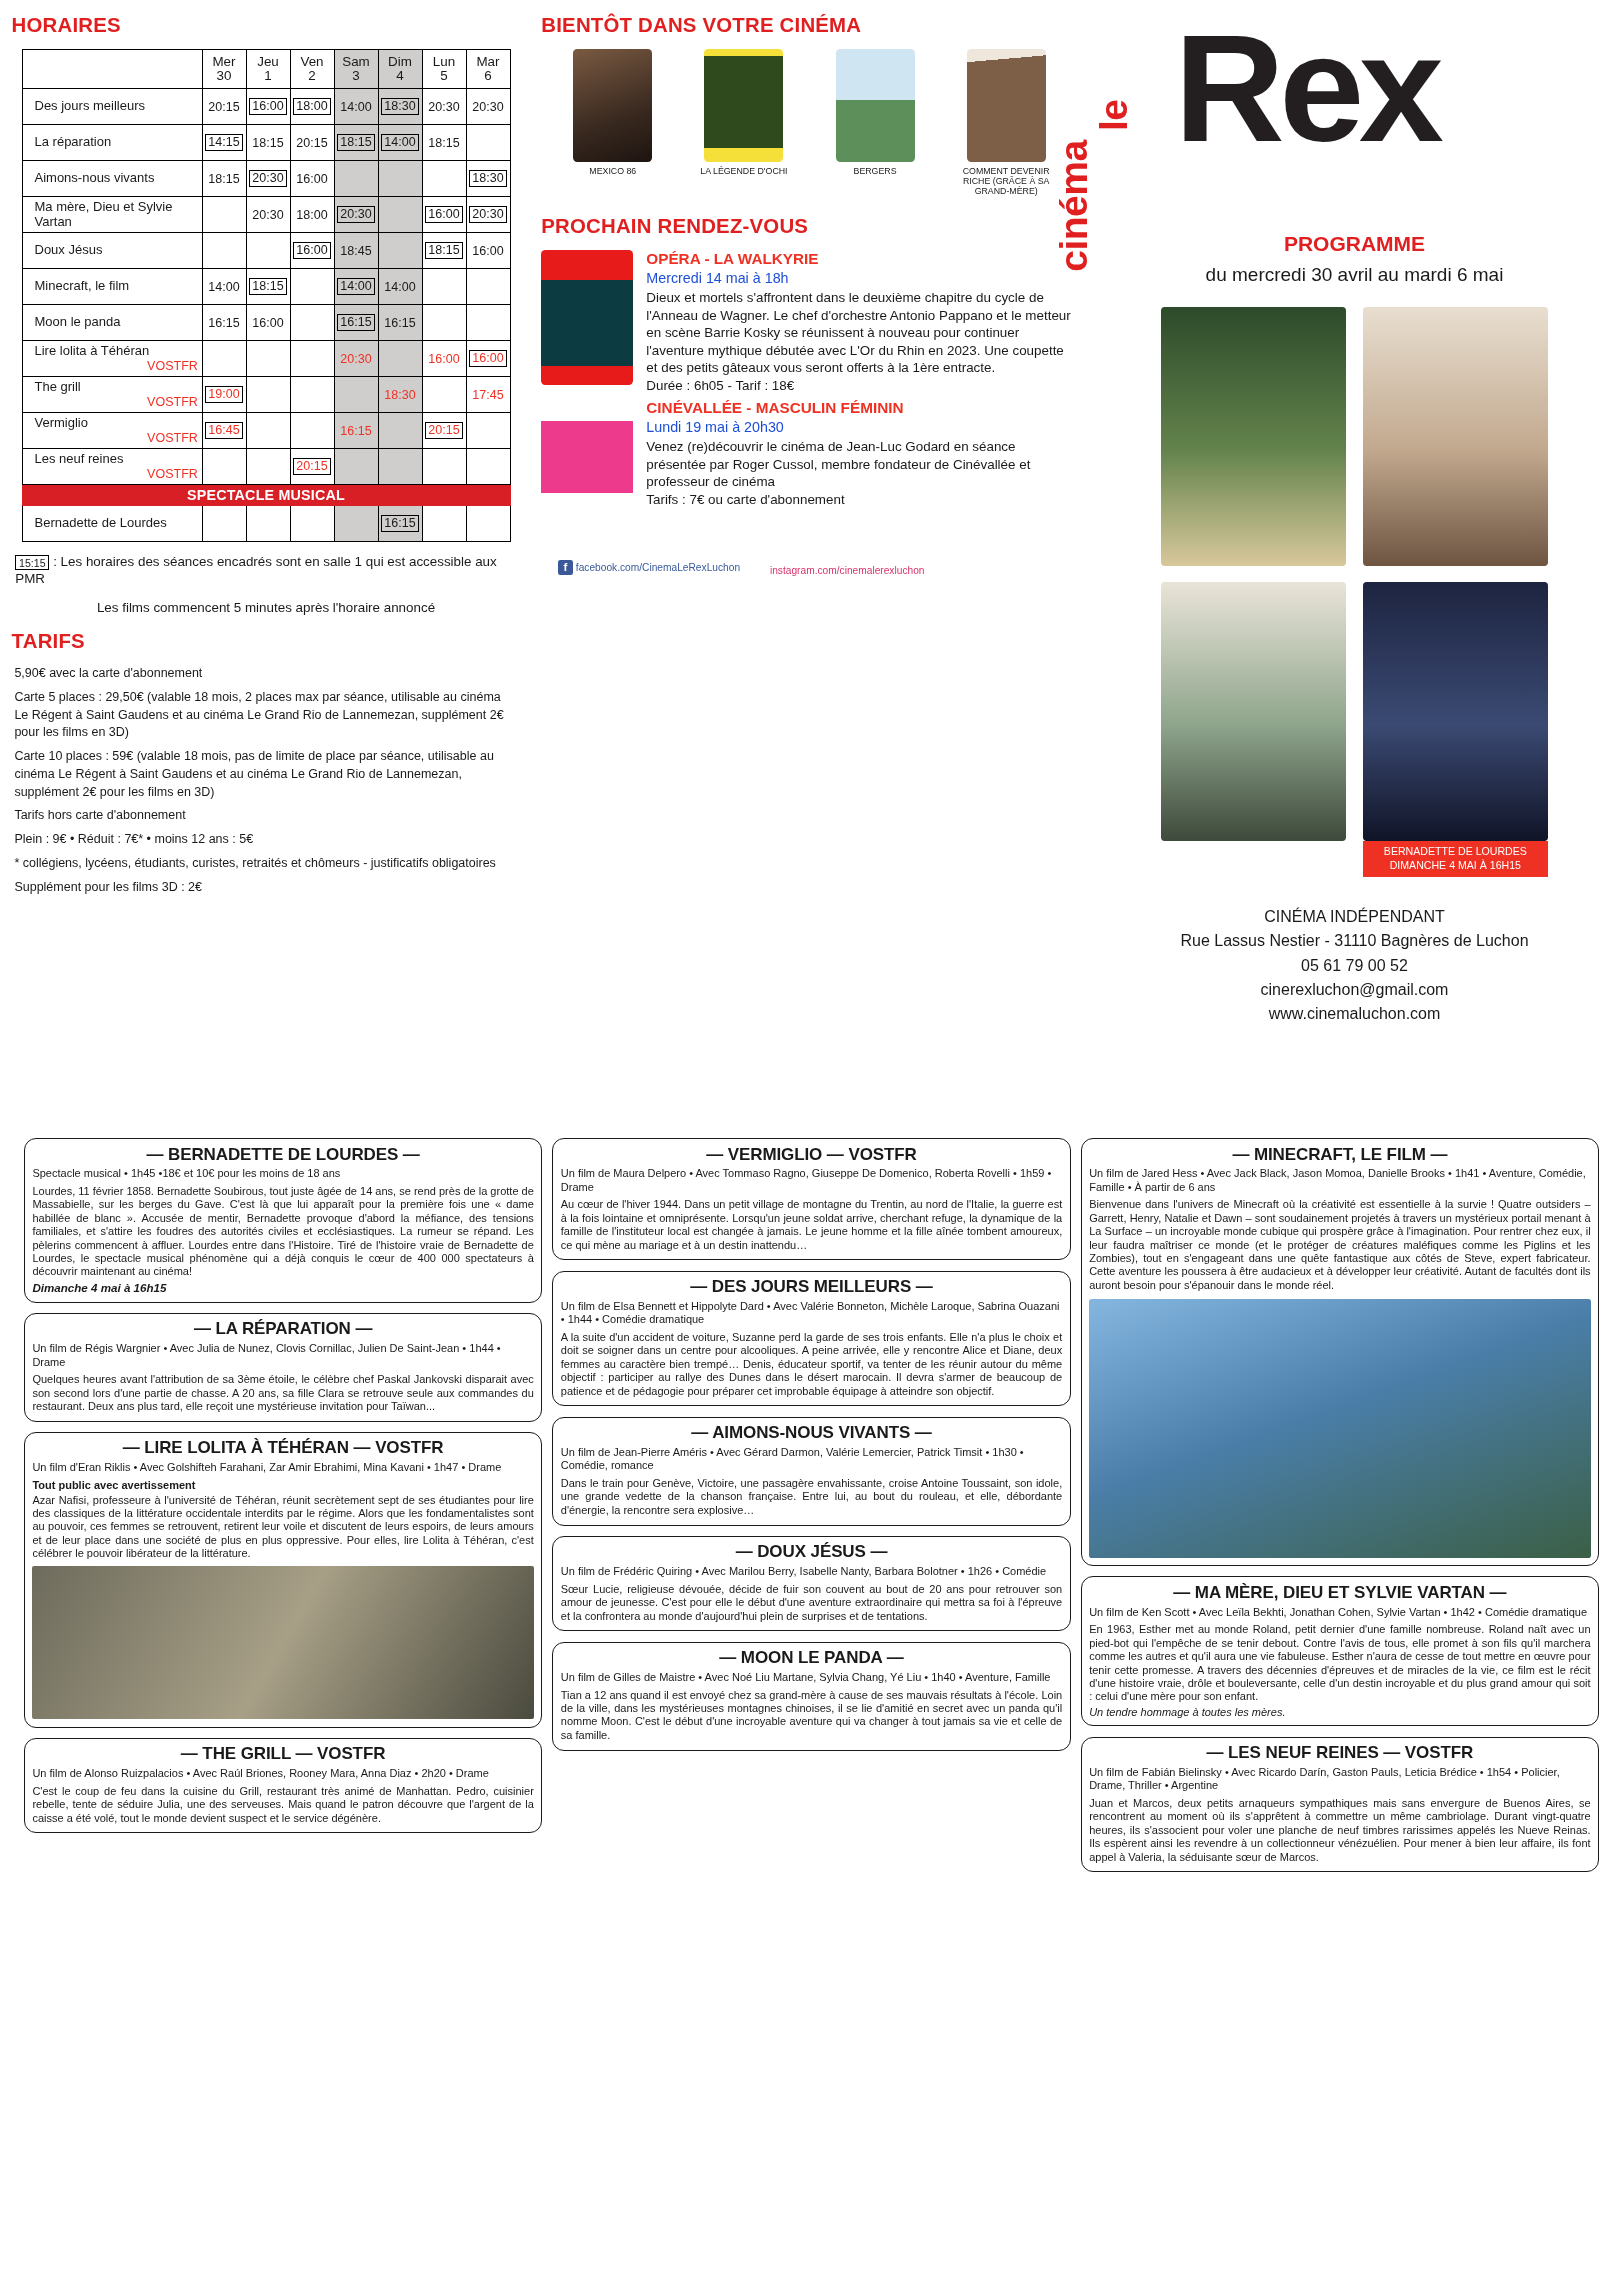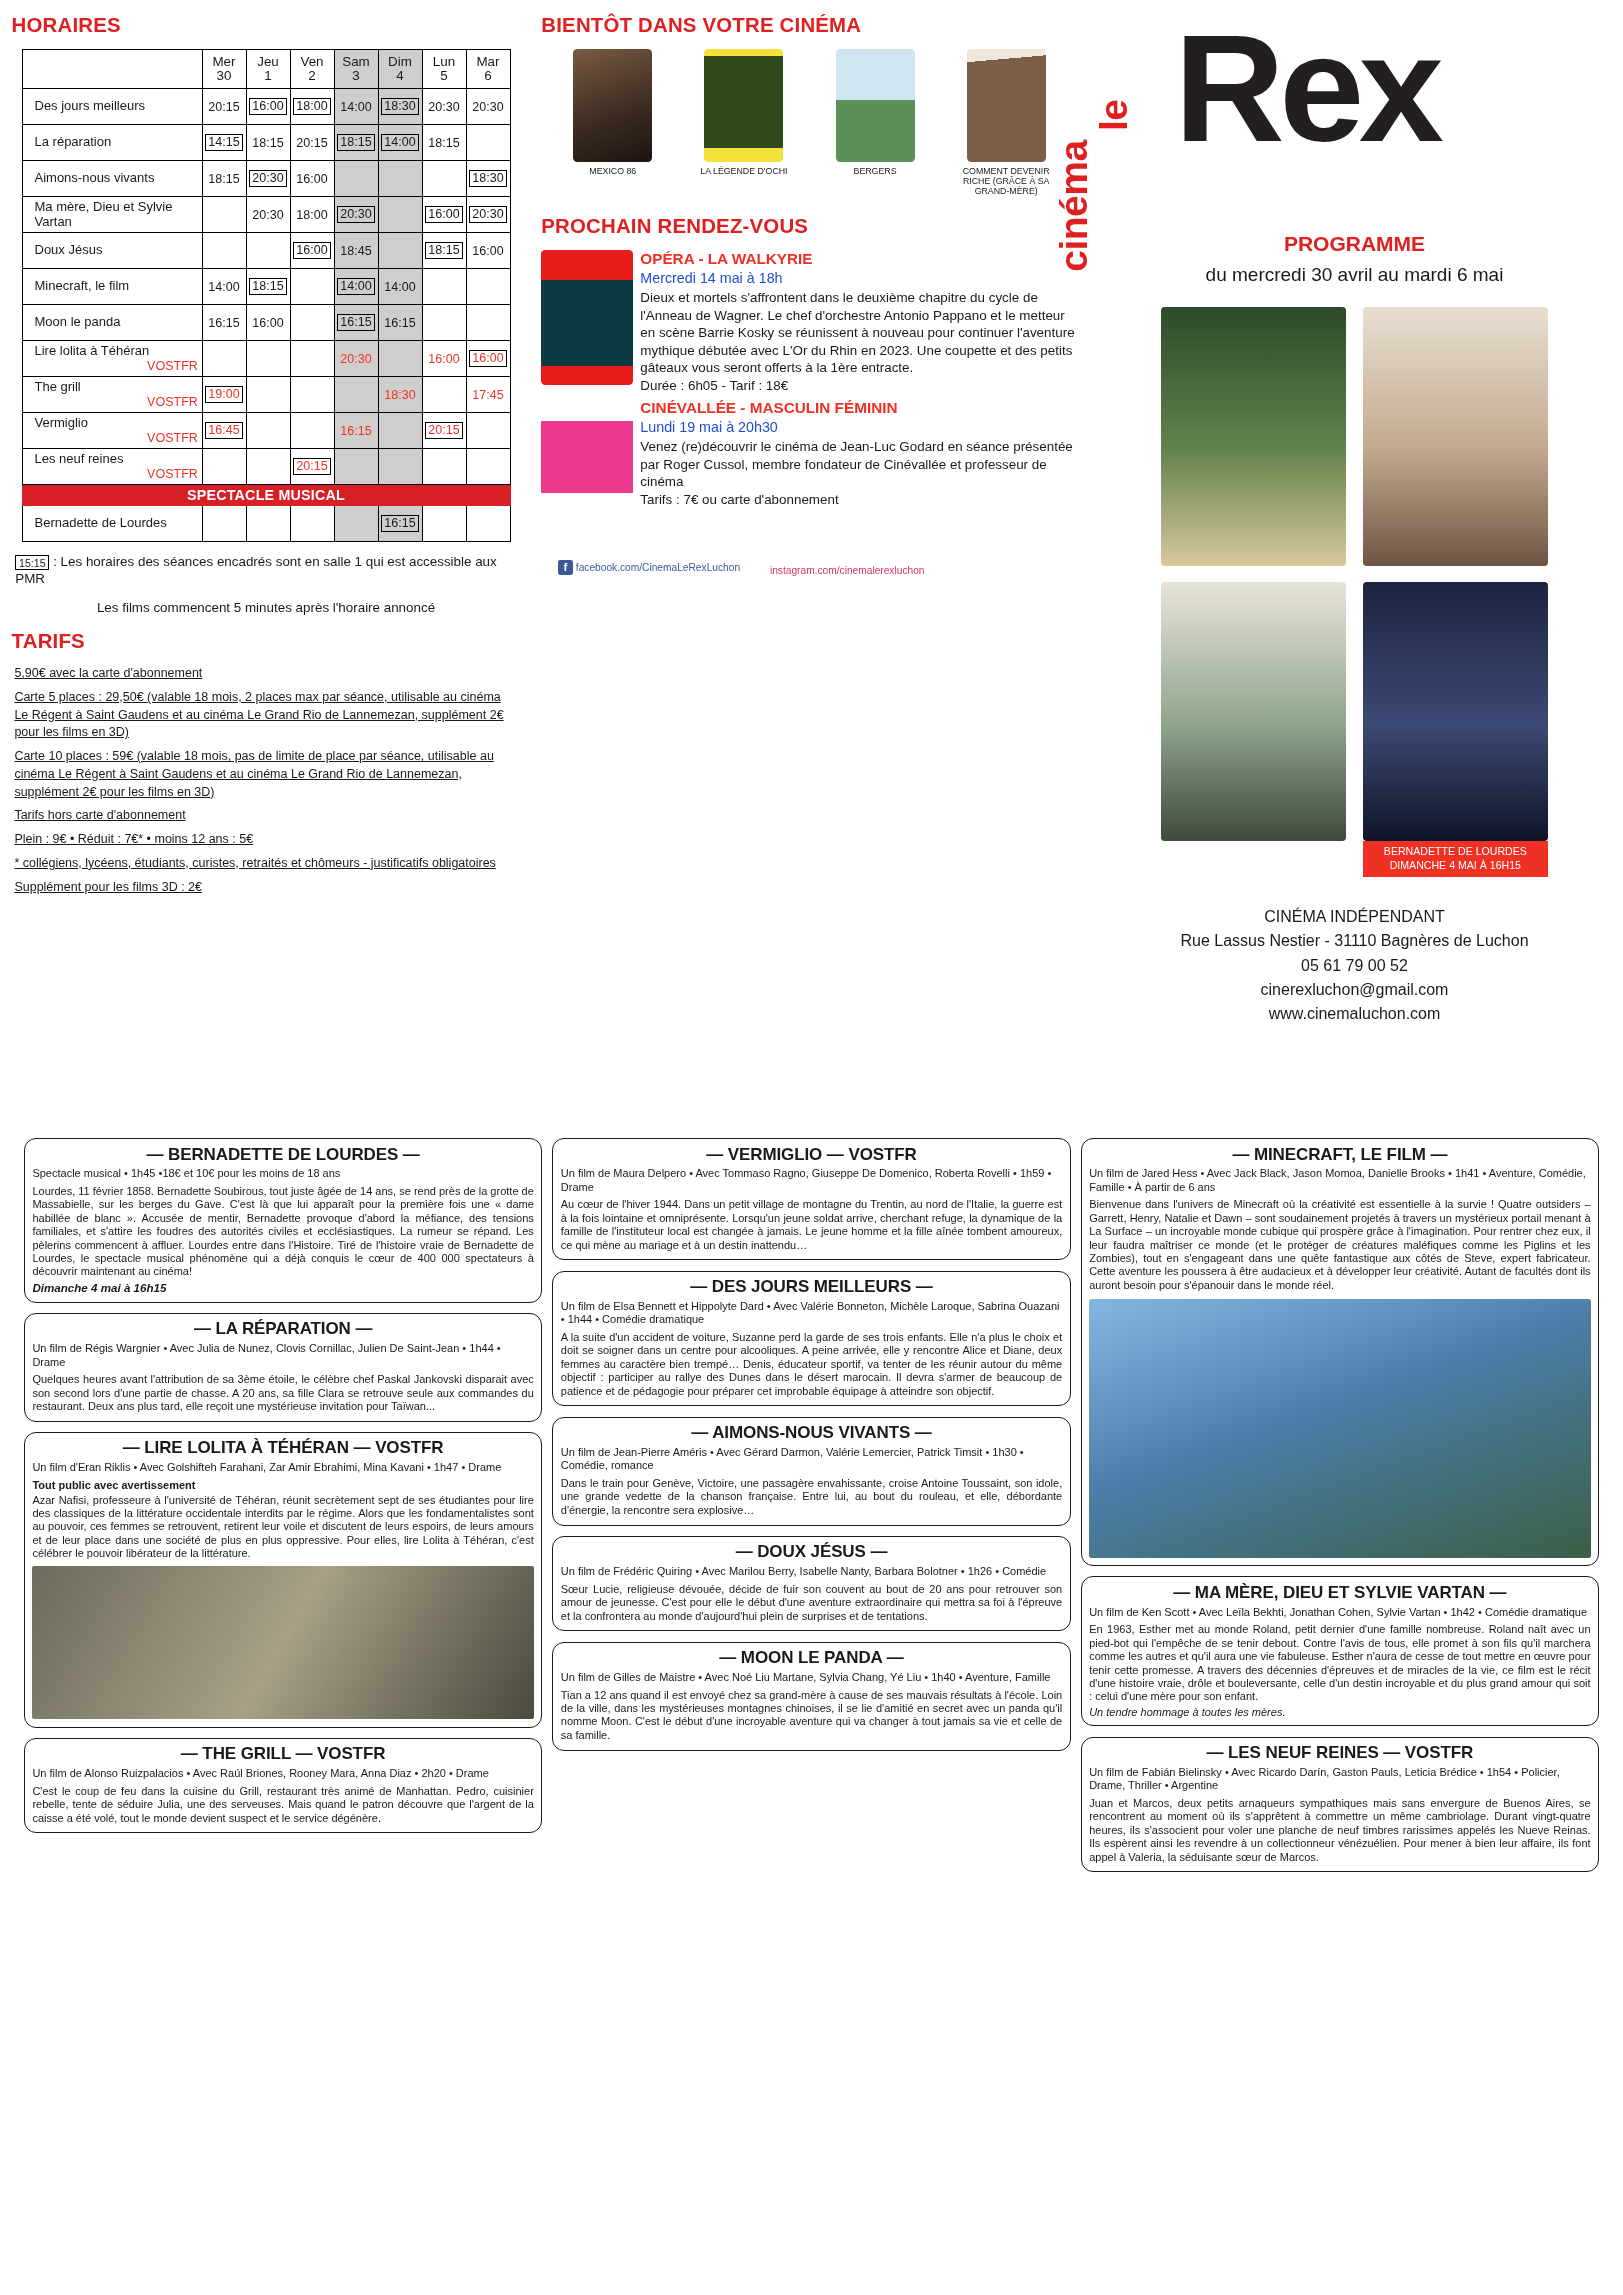--- a/index.html
+++ b/index.html
@@ -35,29 +35,29 @@
   .we { background:#d0cecd; }
   .boxed { display:inline-block; border:0.9px solid #000; padding:0.5px 2.3px; line-height:1.05; }
   .vostfr { color:#ef3124; }
   .vostlbl { color:#ef3124; display:block; text-align:right; padding-right:2.8px; font-size:12.5px;}
   tr.spectacle td { background:#d81f26; color:#fff; font-weight:bold; font-size:14.3px;
                     letter-spacing:0.2px; height:21px; border:0.9px solid #d81f26;}
   .pmr-note { margin-top:12px; font-size:13.4px; line-height:1.25; padding-left:3.7px;}
   .pmr-note .sample { border:0.9px solid #000; padding:0.5px 2.8px; font-size:10.6px;}
   .pmr-center { text-align:center; margin-top:12px; font-size:13.4px; }
   .tarif-body { font-size:12.5px; line-height:1.42; padding:0 2.8px; }
-  .tarif-body p { margin-bottom:6px;text-decoration:underline; }
+  .tarif-body p { margin-bottom:6px; }
 
   
   .posters-row { display:flex; justify-content:space-between; align-items:flex-start; padding:0 18.5px;}
   .poster-item { width:106px; text-align:center; }
   .poster-art { width:79px; height:113px; margin:0 auto; border-radius:4.2px; position:relative; overflow:hidden;}
   .poster-cap { font-size:8.8px; margin-top:3.7px; line-height:1.15;}
 
-  .evt { display:flex; gap:7px; margin-top:5px; }
+  .evt { display:flex; gap:13px; margin-top:5px; }
   .evt-art { width:92px; min-width:92px; height:135px; border-radius:4.2px; overflow:hidden; position:relative;}
   .evt-txt { flex:1; }
   .evt-title { color:#ef3124; font-weight:bold; font-size:15.3px; margin-bottom:1.9px;}
   .evt-date  { color:#1d4ed8; font-size:14.3px; margin-bottom:2.8px;}
   .evt-body  { font-size:13.4px; line-height:1.31; }
 
   .price-box {
     margin: 18.5px auto 0 auto; width:463px; background:#c9c8c8; border-radius:10.2px;
     text-align:center; padding:15.7px 9.3px 19.4px 9.3px;
   }

